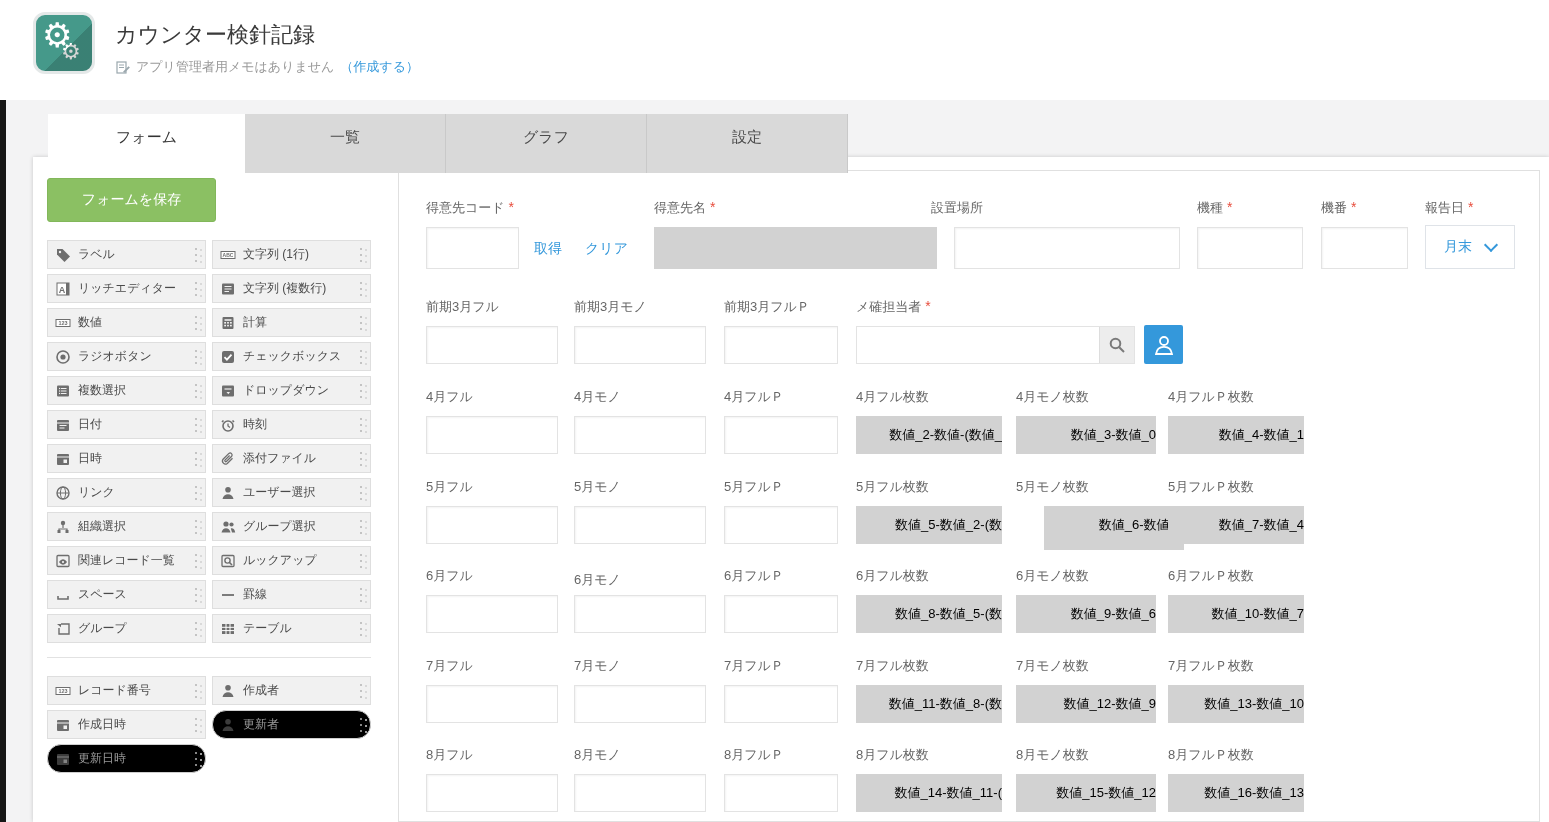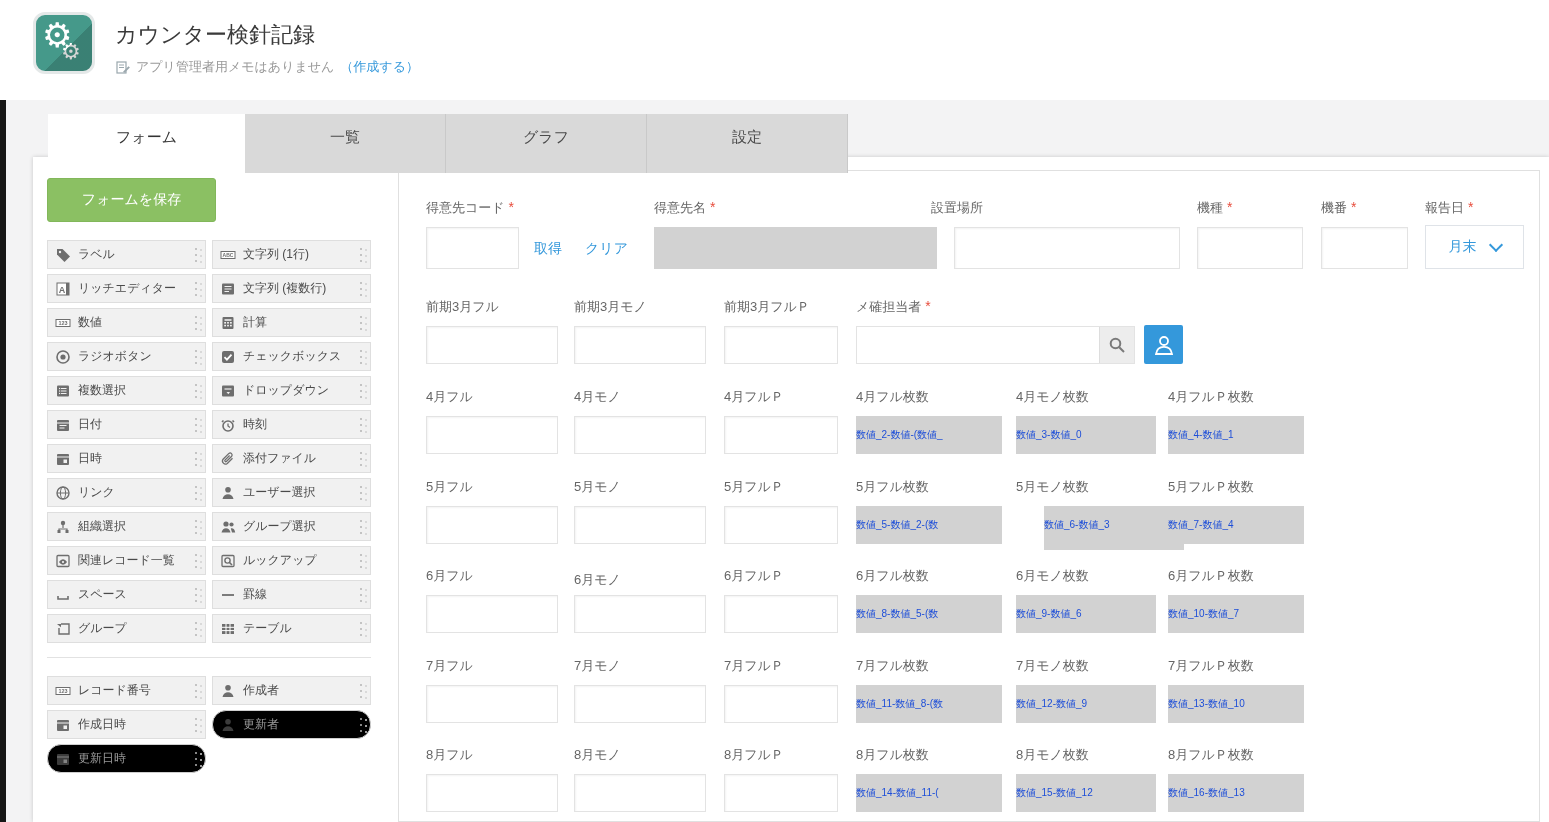--- a/index.html
+++ b/index.html
@@ -43,21 +43,21 @@
     box-shadow:5px 1px 0 #d0d0d0,0 6px 0 #b3b3b3,5px 7px 0 #d0d0d0,0 12px 0 #b3b3b3,5px 13px 0 #d0d0d0;}
   #palette hr{border:none;border-top:1px solid #e2e2e2;margin:14px 0 12px 0;}
   
   #canvas{position:absolute;left:365px;top:13px;width:1142px;height:652px;
     border:1px solid #e0e0e0;background:#fff;box-sizing:border-box;padding-left:48px;}
   .flabel{position:absolute;font-size:13px;color:#666;white-space:nowrap;}
   .req::after{content:"*";color:#e74c3c;margin-left:4px;font-size:14px;}
   .inp{position:absolute;background:#fff;border:1px solid #e3e3e3;box-sizing:border-box;
     box-shadow:inset 1px 1px 2px rgba(0,0,0,.05);}
   .dis{position:absolute;background:#d2d2d2;box-sizing:border-box;}
-  .calc{position:absolute;background:#d2d2d2;color:#1d4ed8;font-size:10px;text-align:left;
+  .calc{position:absolute;background:#d2d2d2;color:#000000;font-size:13px;text-align:right;
     white-space:nowrap;overflow:hidden;box-sizing:border-box;}
   .linkbtn{position:absolute;color:#3498db;font-size:14px;text-decoration:none;cursor:pointer;}
   #report-dd{position:absolute;display:flex;align-items:center;justify-content:center;gap:14px;
     background:#fff;border:1px solid #dfe3e8;box-sizing:border-box;cursor:pointer;}
   #report-dd .val{color:#3498db;font-size:14px;}
   .chev{width:8px;height:8px;border-right:2px solid #3498db;border-bottom:2px solid #3498db;
     transform:rotate(45deg);margin-top:-4px;}
   #user-field{position:absolute;display:flex;background:#fff;border:1px solid #e3e3e3;box-sizing:border-box;}
   #user-field .uinput{flex:1;}
   #user-field .useg{width:34px;background:#ededed;border-left:1px solid #ddd;
@@ -438,21 +438,21 @@
       <div class="flabel" style="left:532px;top:28px"><span>設置場所</span></div>
       <div class="inp" style="left:555px;top:56px;width:226px;height:42px"></div>
 
       <div class="flabel" style="left:798px;top:28px"><span>機種</span><span class="req"></span></div>
       <div class="inp" style="left:798px;top:56px;width:106px;height:42px"></div>
 
       <div class="flabel" style="left:922px;top:28px"><span>機番</span><span class="req"></span></div>
       <div class="inp" style="left:922px;top:56px;width:87px;height:42px"></div>
 
       <div class="flabel" style="left:1026px;top:28px"><span>報告日</span><span class="req"></span></div>
-      <div id="report-dd" style="left:1026px;top:54px;width:99px;height:44px">
+      <div id="report-dd" style="left:1026px;top:54px;width:90px;height:44px">
         <span class="val">月末</span>
         <span class="chev"></span>
       </div>
 
       <div class="flabel" style="left:27px;top:127px"><span>前期3月フル</span></div>
       <div class="inp" style="left:27px;top:155px;width:132px;height:38px"></div>
       <div class="flabel" style="left:175px;top:127px"><span>前期3月モノ</span></div>
       <div class="inp" style="left:175px;top:155px;width:132px;height:38px"></div>
       <div class="flabel" style="left:325px;top:127px"><span>前期3月フルＰ</span></div>
       <div class="inp" style="left:325px;top:155px;width:114px;height:38px"></div>

